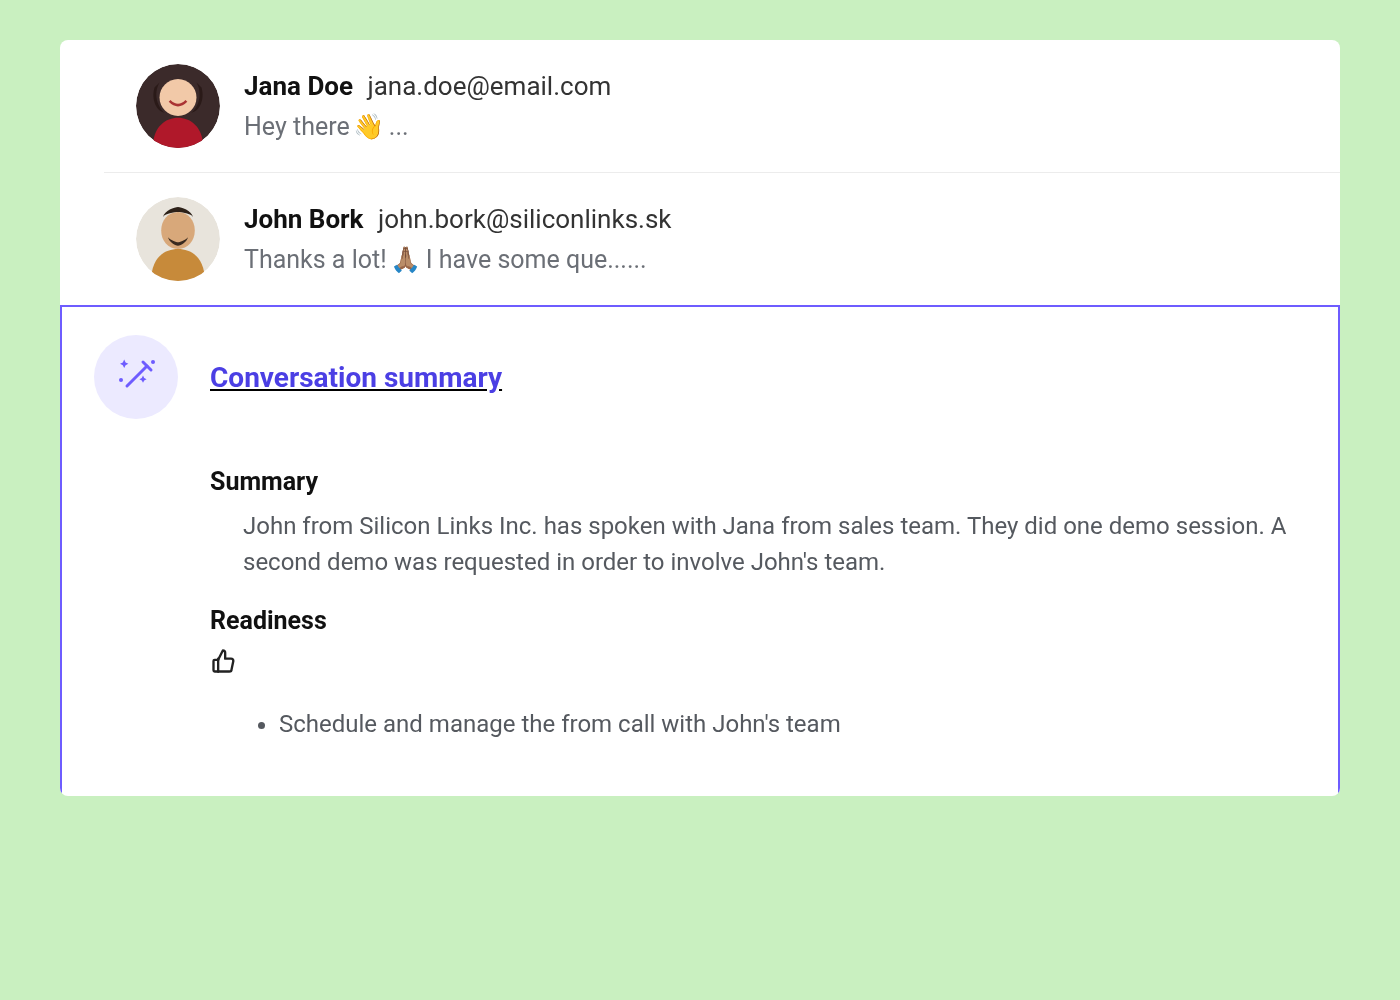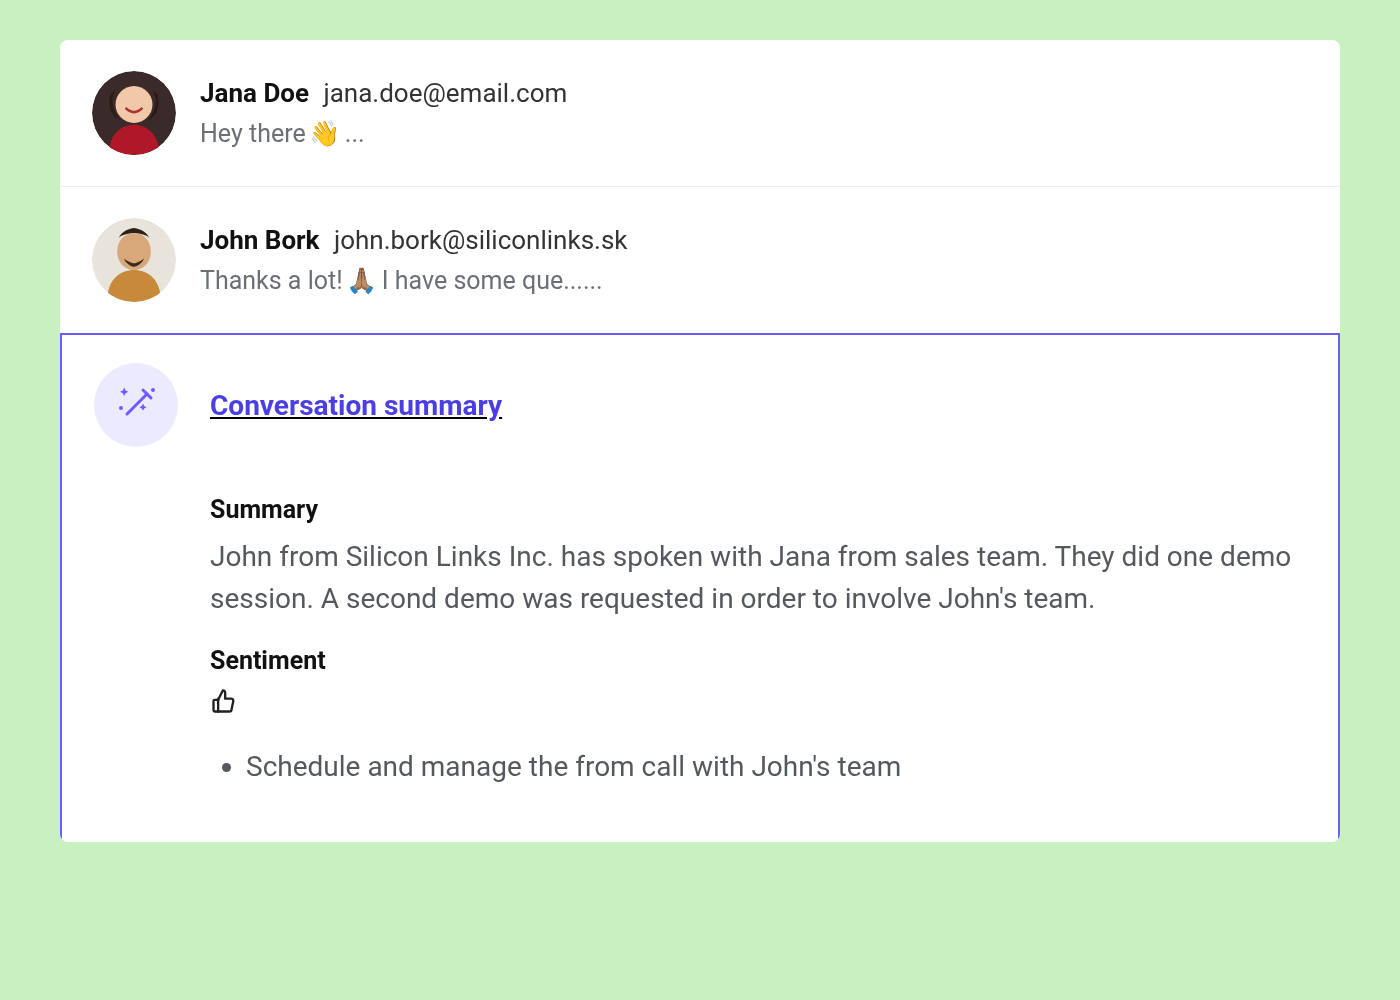--- a/index.html
+++ b/index.html
@@ -13,23 +13,24 @@
   }
   .card {
     background: #ffffff;
     border-radius: 8px;
     width: 100%;
     overflow: hidden;
   }
   .message-row {
     display: flex;
     align-items: flex-start;
-    padding: 31px 32px;
+    padding: 24px 32px;
     border-bottom: 1px solid #ececec;
     gap: 24px;
+    margin-left: 44px;
   }
   .message-row:nth-of-type(2) {
     border-bottom: none;
   }
   .avatar {
     width: 84px;
     height: 84px;
     border-radius: 50%;
     flex-shrink: 0;
     display: flex;
@@ -81,23 +82,24 @@
     padding-left: 116px;
     margin-bottom: 26px;
   }
   .section h3 {
     font-size: 25px;
     font-weight: 700;
     color: #111;
     margin-bottom: 12px;
   }
   .section p, .section li {
-    font-size: 28px;
+    font-size: 24px;
     color: #55595f;
     line-height: 1.5;
+    margin-left: 33px;
   }
   .thumb-icon {
     font-size: 28px;
     color: #222;
     line-height: 1;
   }
   ul.actions {
     list-style: disc;
     padding-left: 36px;
     color: #55595f;
@@ -173,21 +175,21 @@
       </div>
       <div class="summary-title">Conversation summary</div>
     </div>
 
     <div class="section">
       <h3>Summary</h3>
       <p>John from Silicon Links Inc. has spoken with Jana from sales team. They did one demo session. A second demo was requested in order to involve John's team.</p>
     </div>
 
     <div class="section">
-      <h3>Sentiment</h3>
+      <h3>Readiness</h3>
       <div class="thumb-icon">
         <svg width="28" height="28" viewBox="0 0 24 24" fill="none" stroke="#222" stroke-width="2" stroke-linecap="round" stroke-linejoin="round">
           <path d="M7 10v11"></path>
           <path d="M7 21H4a1 1 0 0 1-1-1v-8a1 1 0 0 1 1-1h3"></path>
           <path d="M7 11l4-8a2 2 0 0 1 2 2v5h5a2 2 0 0 1 2 2l-1.5 7a2 2 0 0 1-2 2H7"></path>
         </svg>
       </div>
     </div>
 
 

